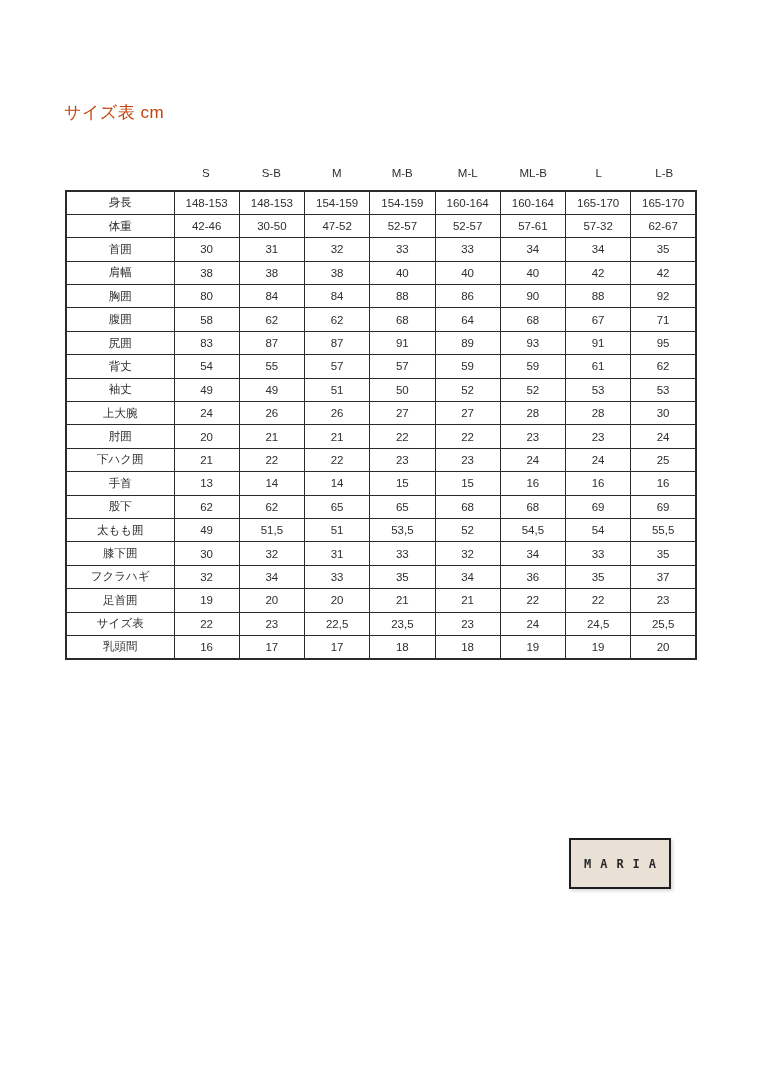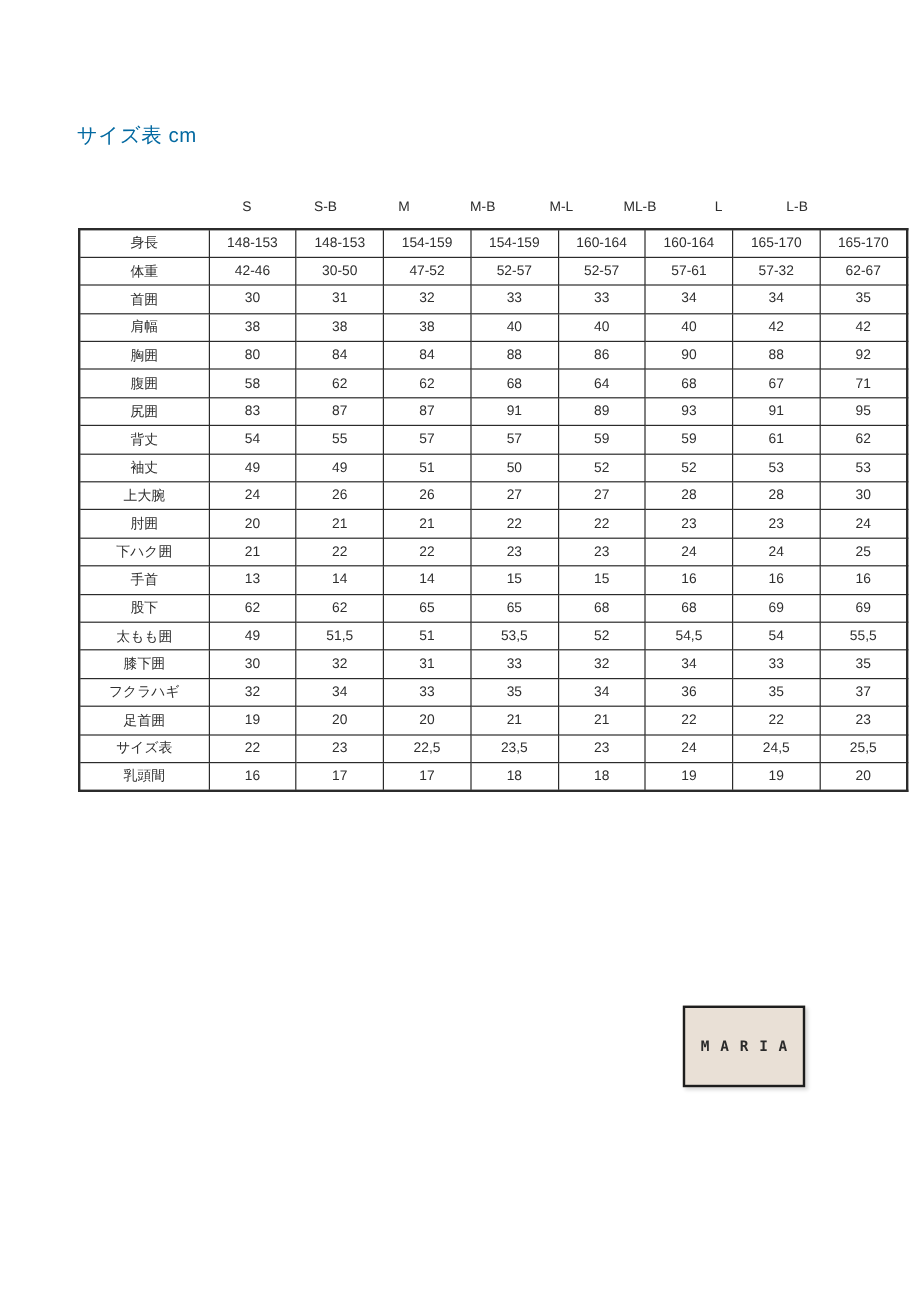--- a/index.html
+++ b/index.html
@@ -12,40 +12,40 @@
     color: #2e2e2e;
     overflow: hidden;
   }
   .page-title {
     position: absolute;
     left: 64px;
     top: 101px;
     font-size: 17px;
     font-weight: 400;
     letter-spacing: 0.5px;
-    color: #0369a1;
+    color: #c2410c;
   }
   .size-header {
     position: absolute;
     left: 173px;
     top: 167px;
     width: 524px;
     display: flex;
   }
   .size-col-label {
     flex: 1;
     text-align: center;
     font-size: 11.5px;
     color: #2e2e2e;
   }
   table.size-table {
     position: absolute;
     left: 65px;
     top: 190px;
-    width: 692px;
+    width: 632px;
     border-collapse: collapse;
     table-layout: fixed;
     border: 2px solid #2b2b2b;
   }
   table.size-table th,
   table.size-table td {
     border: 1px solid #2b2b2b;
     height: 23.4px;
     font-size: 11.5px;
     font-weight: 400;
@@ -54,21 +54,21 @@
     padding: 0;
     color: #2e2e2e;
     white-space: nowrap;
   }
   table.size-table th.row-label { width: 108px; }
   .brand-badge {
     position: absolute;
     left: 569px;
     top: 838px;
     width: 102px;
-    height: 68px;
+    height: 51px;
     background: #e9e0d6;
     border: 2px solid #1d1d1d;
     display: flex;
     align-items: center;
     justify-content: center;
     box-shadow: 2px 2px 3px rgba(0,0,0,0.15);
   }
   .brand-badge span {
     font-family: "DejaVu Sans Mono", monospace;
     font-size: 12px;

